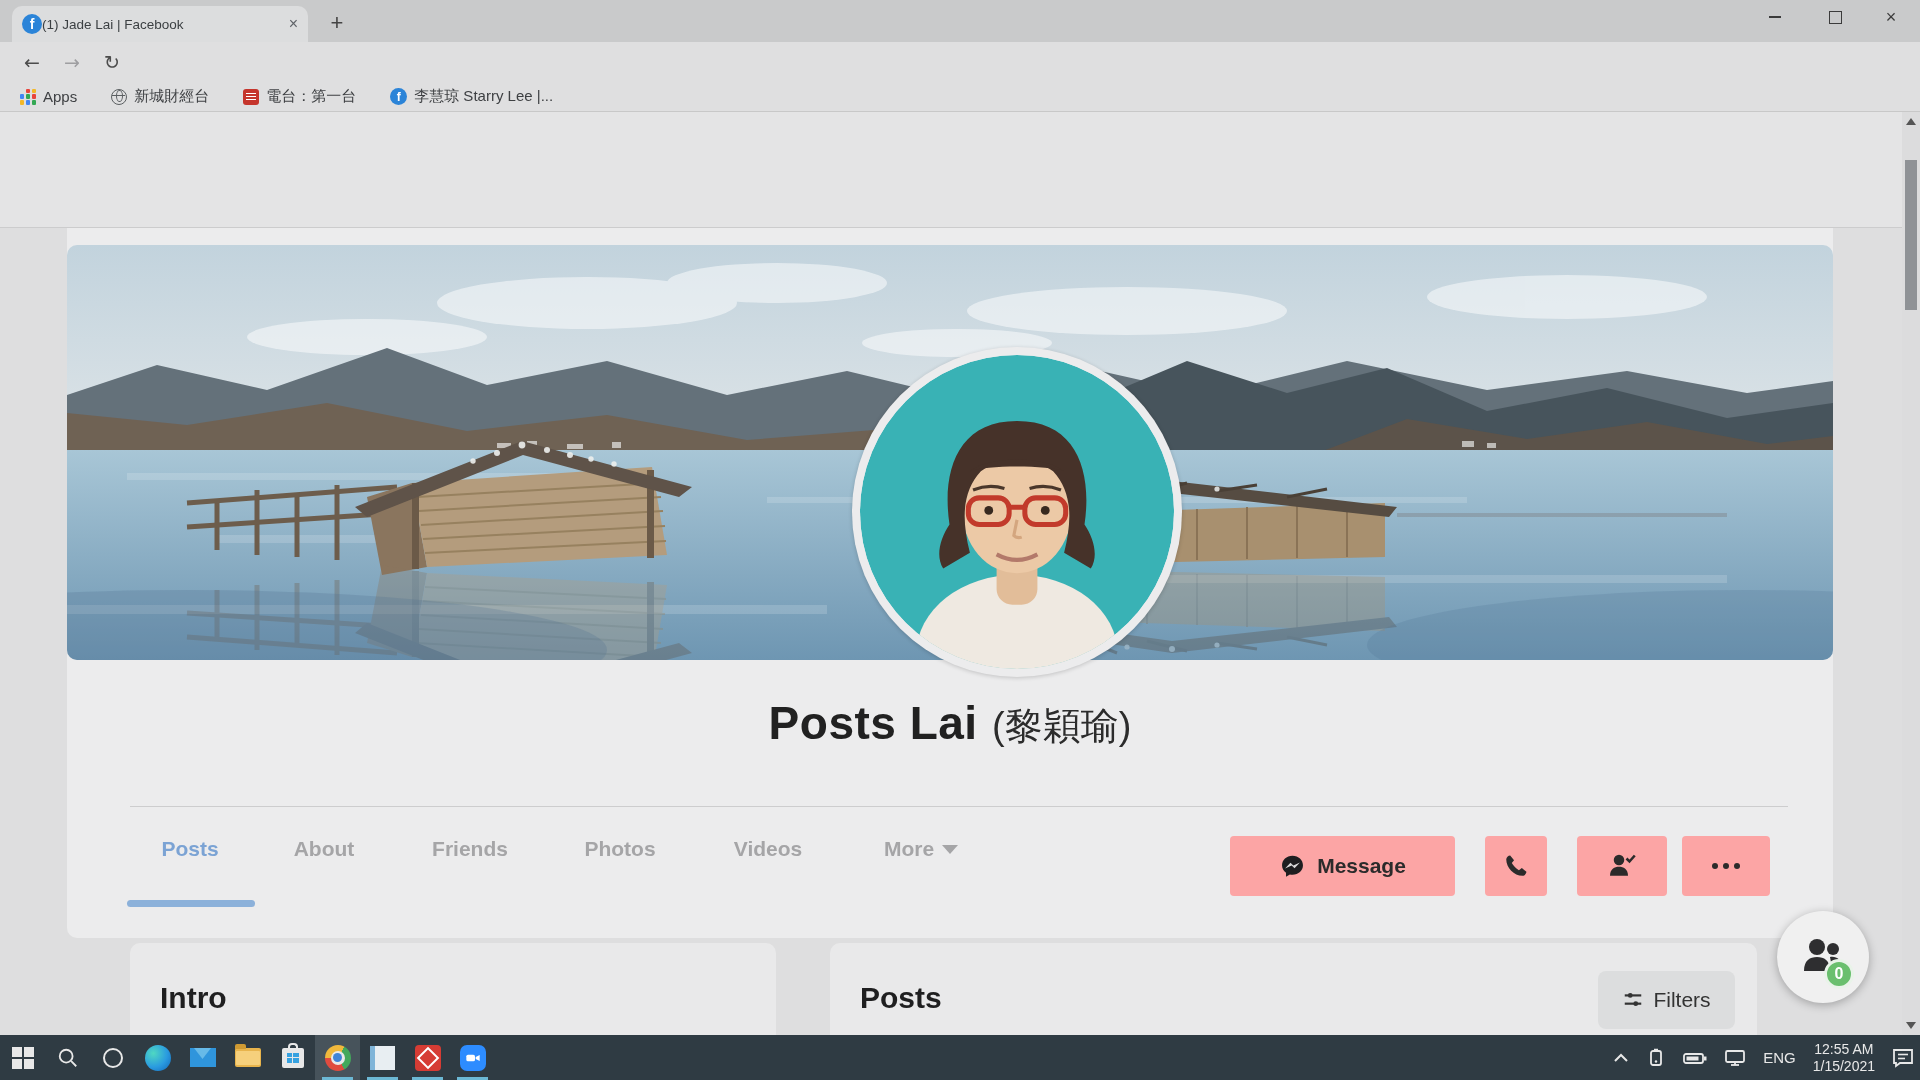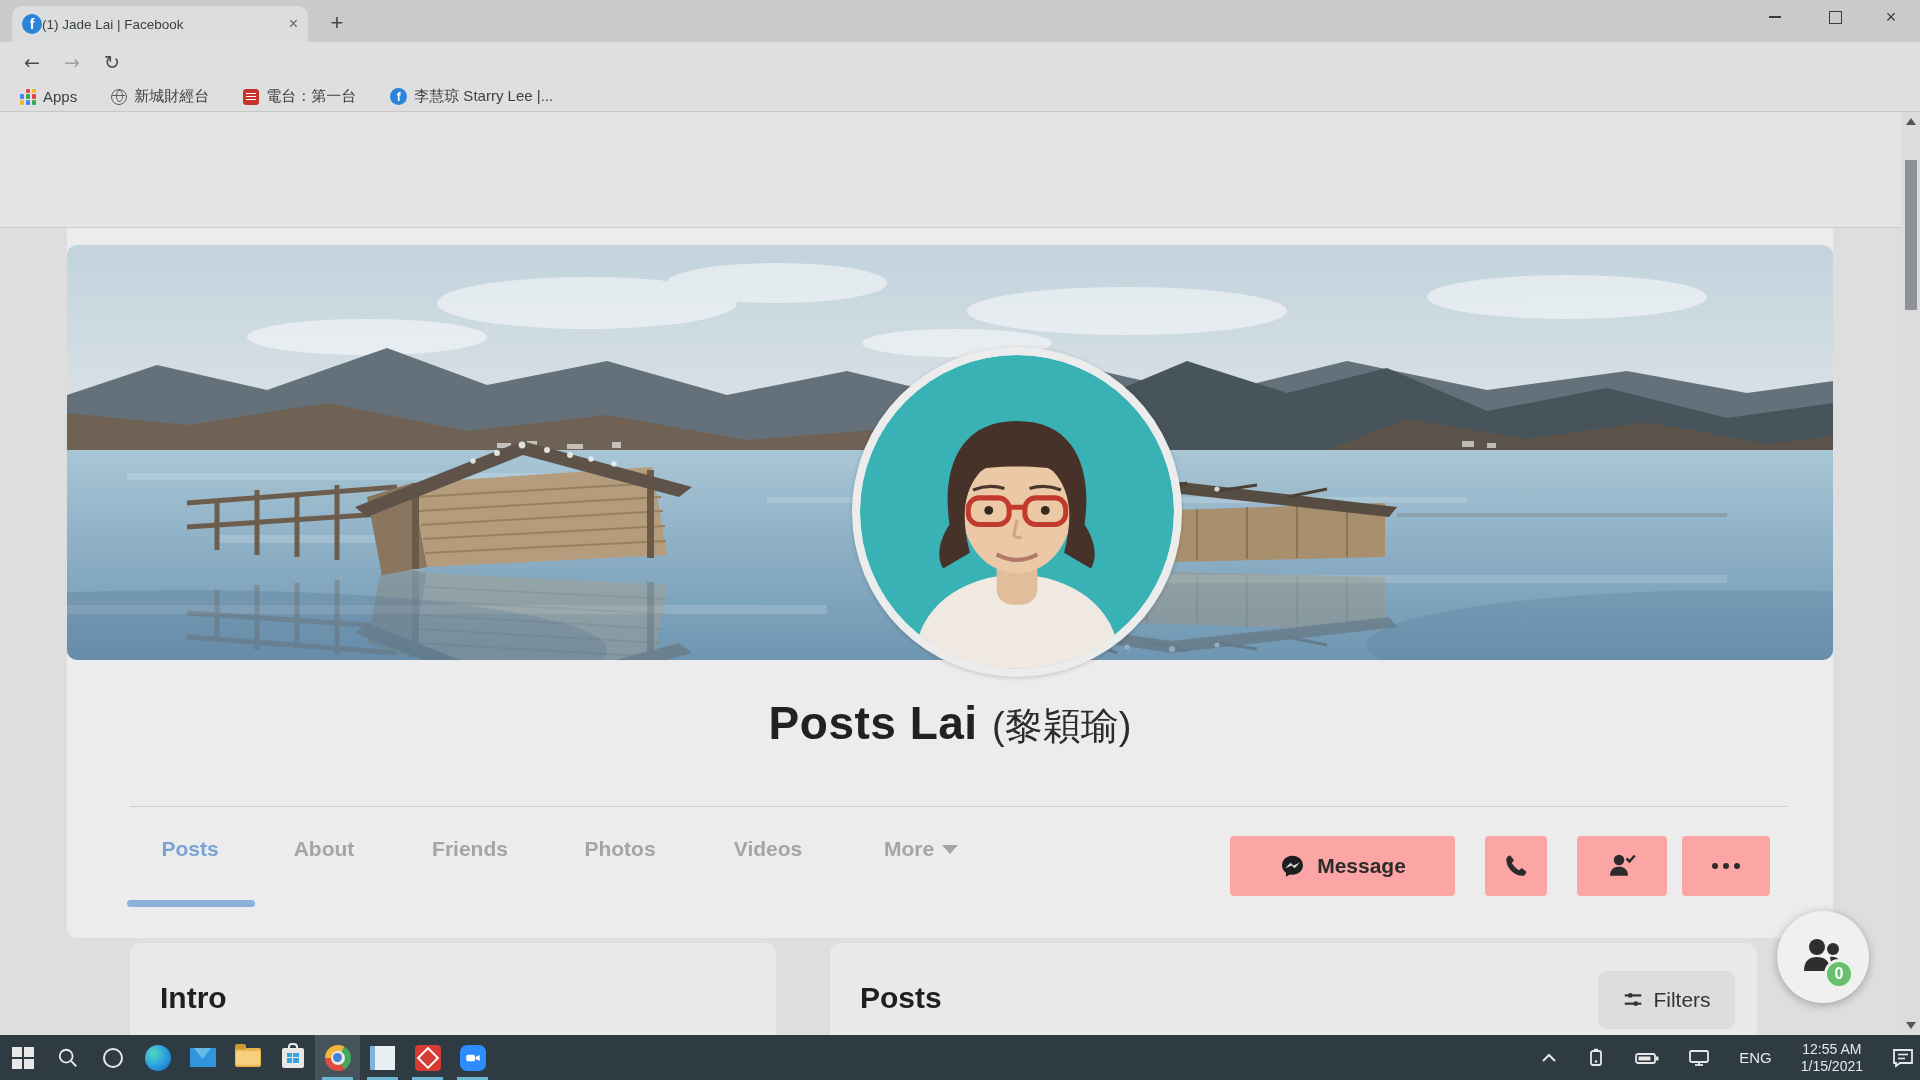--- a/index.html
+++ b/index.html
@@ -102,21 +102,21 @@
   #vthumb{position:absolute;left:3px;top:48px;width:12px;height:150px;background:#8f9296;}
   .sarrow{position:absolute;left:4px;width:0;height:0;border-left:5px solid transparent;border-right:5px solid transparent;}
   .sarrow.up{top:6px;border-bottom:7px solid #555;}
   .sarrow.down{bottom:6px;border-top:7px solid #555;}
 
   
   #taskbar{position:absolute;left:0;top:1035px;width:1920px;height:45px;background:#2f3b43;display:flex;align-items:stretch;}
   .tcell{width:45px;height:45px;display:flex;align-items:center;justify-content:center;position:relative;flex:0 0 auto;}
   .tcell.active{background:#47535b;}
   .runline{position:absolute;bottom:0;left:7px;width:31px;height:3px;background:#6cb8d4;}
-  #tray{position:absolute;right:6px;top:0;height:45px;display:flex;align-items:center;gap:29px;color:#e8e8e8;}
+  #tray{position:absolute;right:6px;top:0;height:45px;display:flex;align-items:center;gap:17px;color:#e8e8e8;}
   #tray .lang{font-size:15px;}
   #clock{display:flex;flex-direction:column;align-items:center;justify-content:center;font-size:14px;line-height:17px;}
   .chrome-ic{width:26px;height:26px;border-radius:50%;position:relative;
     background:conic-gradient(from 150deg,#e04b3f 0 120deg,#f0b83c 120deg 240deg,#43a85b 240deg 360deg);}
   .chrome-ic:before{content:"";position:absolute;left:6px;top:6px;width:14px;height:14px;border-radius:50%;background:#e9e9e9;}
   .chrome-ic:after{content:"";position:absolute;left:8.5px;top:8.5px;width:9px;height:9px;border-radius:50%;background:#3f84d8;}
   .edge-ic{width:26px;height:26px;border-radius:50%;
     background:radial-gradient(circle at 32% 32%,#4fd8c2,#2a9be0 55%,#1166b8);}
   .mail-ic{width:26px;height:19px;background:#2f95dc;position:relative;overflow:hidden;}
   .mail-ic:before{content:"";position:absolute;left:-4px;top:-11px;width:34px;height:22px;background:#67bae8;

